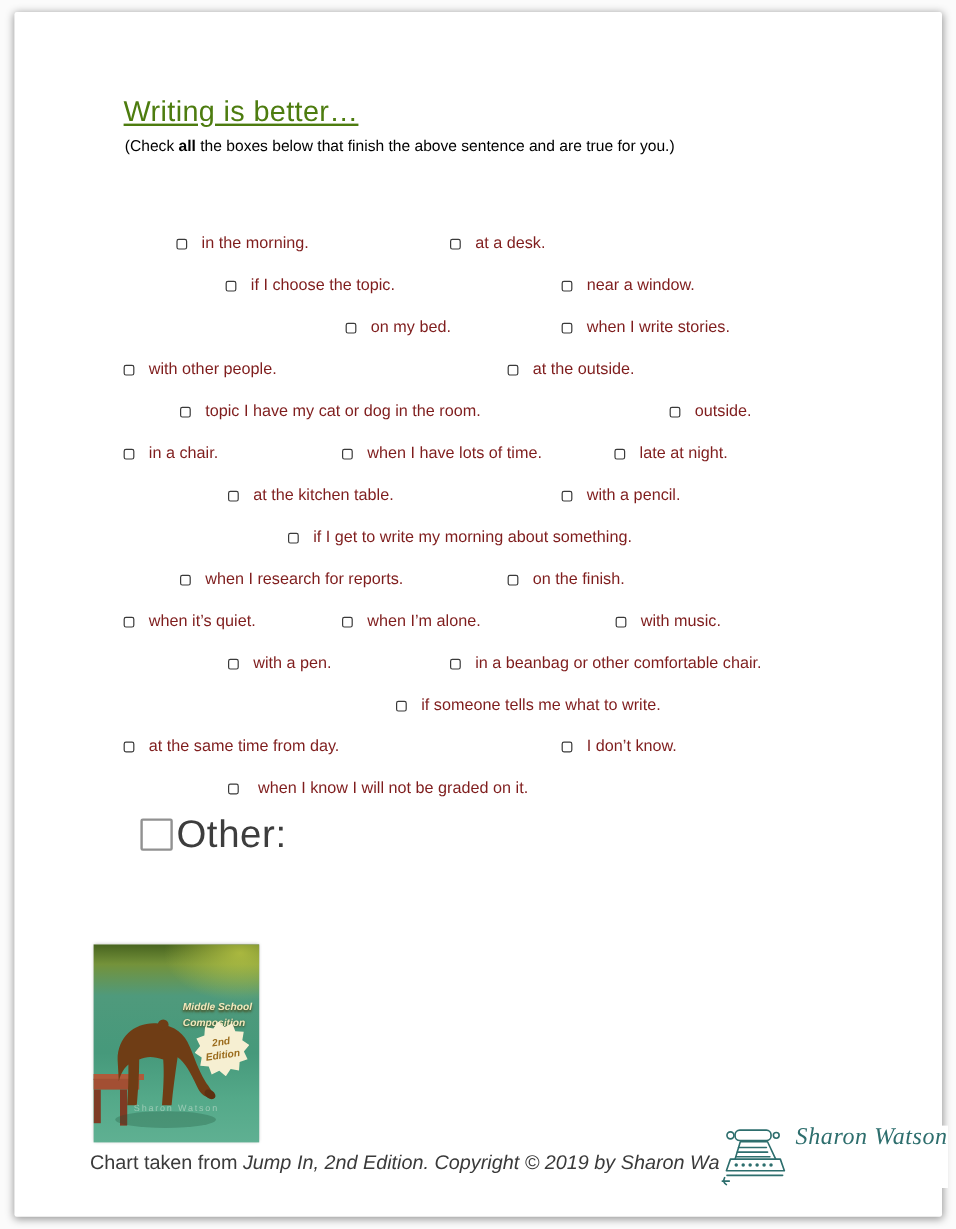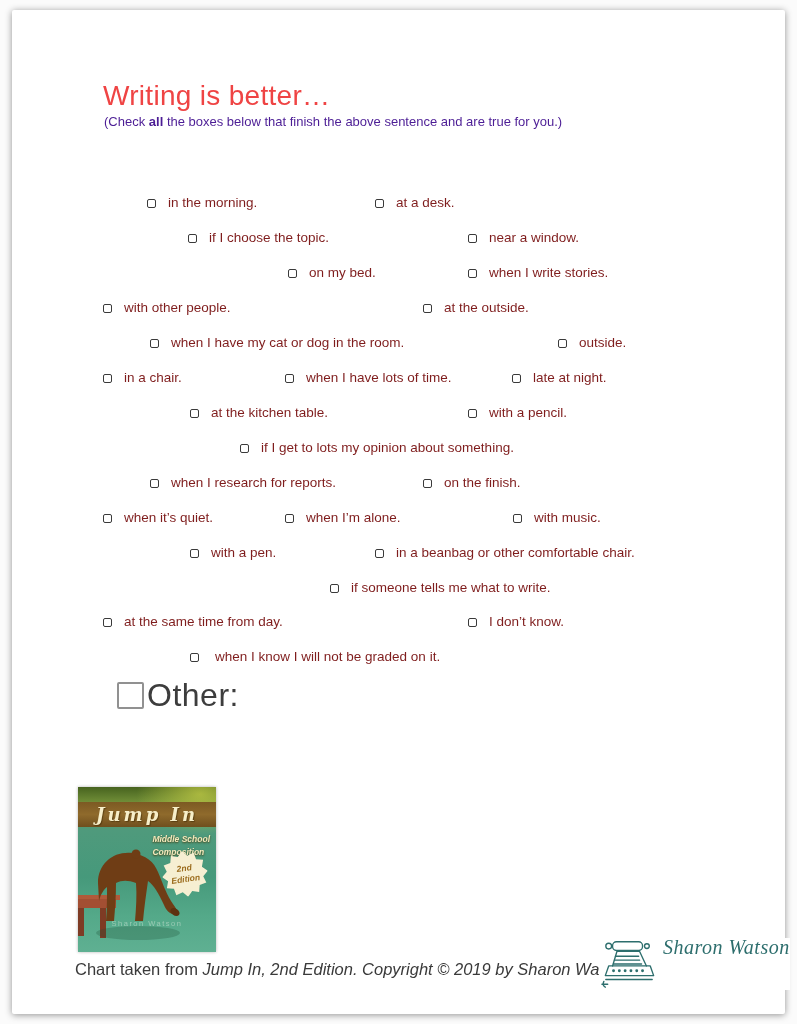--- a/index.html
+++ b/index.html
@@ -10,25 +10,25 @@
     font-family:"Liberation Sans", sans-serif;
     overflow:hidden;
   }
   .page {
     position:absolute; left:12px; top:10px; width:773px; height:1004px;
     background:#ffffff; border-radius:2px;
     box-shadow:0 1px 7px rgba(0,0,0,0.42);
   }
   .title {
     position:absolute; left:103px; top:80px;
-    font-size:28px; color:#ef4444; letter-spacing:0.3px;
+    font-size:24px; color:#4d7c0f; letter-spacing:0.3px;text-decoration:underline;
   }
   .subtitle {
     position:absolute; left:104px; top:114px;
-    font-size:13px; color:#4c1d95;
+    font-size:13px; color:#000000;
   }
   .subtitle .b { font-weight:bold; }
 
   .item {
     position:absolute; display:flex; align-items:center; gap:12px;
     font-size:13.5px; color:#7f1d1d; white-space:nowrap; line-height:16px;
   }
   .cb {
     width:9px; height:9px; flex:none;
     border:1.5px solid #3a3a3a; border-radius:2px; background:#fff;
@@ -139,21 +139,21 @@
     <span class="cb"></span>
     <span>with other people.</span>
   </div>
 <div class="item" style="left:423px;top:300px">
     <span class="cb"></span>
     <span>at the outside.</span>
   </div>
 
 <div class="item" style="left:150px;top:335px">
     <span class="cb"></span>
-    <span>when I have my cat or dog in the room.</span>
+    <span>topic I have my cat or dog in the room.</span>
   </div>
 <div class="item" style="left:558px;top:335px">
     <span class="cb"></span>
     <span>outside.</span>
   </div>
 
 <div class="item" style="left:103px;top:370px">
     <span class="cb"></span>
     <span>in a chair.</span>
   </div>
@@ -170,21 +170,21 @@
     <span class="cb"></span>
     <span>at the kitchen table.</span>
   </div>
 <div class="item" style="left:468px;top:405px">
     <span class="cb"></span>
     <span>with a pencil.</span>
   </div>
 
 <div class="item" style="left:240px;top:440px">
     <span class="cb"></span>
-    <span>if I get to lots my opinion about something.</span>
+    <span>if I get to write my morning about something.</span>
   </div>
 
 <div class="item" style="left:150px;top:475px">
     <span class="cb"></span>
     <span>when I research for reports.</span>
   </div>
 <div class="item" style="left:423px;top:475px">
     <span class="cb"></span>
     <span>on the finish.</span>
   </div>
@@ -239,23 +239,20 @@
   <svg class="bear-svg" viewBox="0 0 115 125">
     <rect x="0" y="78" width="44" height="5" fill="#b05a3a"></rect>
     <rect x="0" y="82" width="40" height="9" fill="#a34f33"></rect>
     <rect x="2" y="91" width="6" height="28" fill="#7e3b24"></rect>
     <rect x="24" y="91" width="6" height="30" fill="#7e3b24"></rect>
     <ellipse cx="62" cy="116" rx="42" ry="7" fill="rgba(30,80,55,0.28)"></ellipse>
     <path d="M22,66 C22,46 38,34 56,36 C70,38 78,45 82,55 C86,64 89,74 95,84 C98,89 102,92 100,96 C96,99 91,95 88,88 C83,77 78,68 72,64 C70,78 68,92 67,104 L59,104 C60,92 61,78 60,66 C52,63 46,63 40,66 C40,80 39,92 38,104 L30,104 C31,92 31,80 31,70 C26,74 24,80 23,84 L22,66 Z" fill="#6f3d15"></path>
     <circle cx="60" cy="37" r="4.5" fill="#6f3d15"></circle>
     <ellipse cx="99" cy="95" rx="5" ry="3.5" fill="#5d3110" transform="rotate(35 99 95)"></ellipse>
   </svg>
-  <div class="band">
-    <span class="band-text">Jump In</span>
-  </div>
   <div class="cover-sub">
     <div>Middle School</div>
     <div>Composition</div>
   </div>
   <div class="badge">
     <div>2nd</div>
     <div>Edition</div>
   </div>
   <div class="cover-author">Sharon Watson</div>
 </div>

